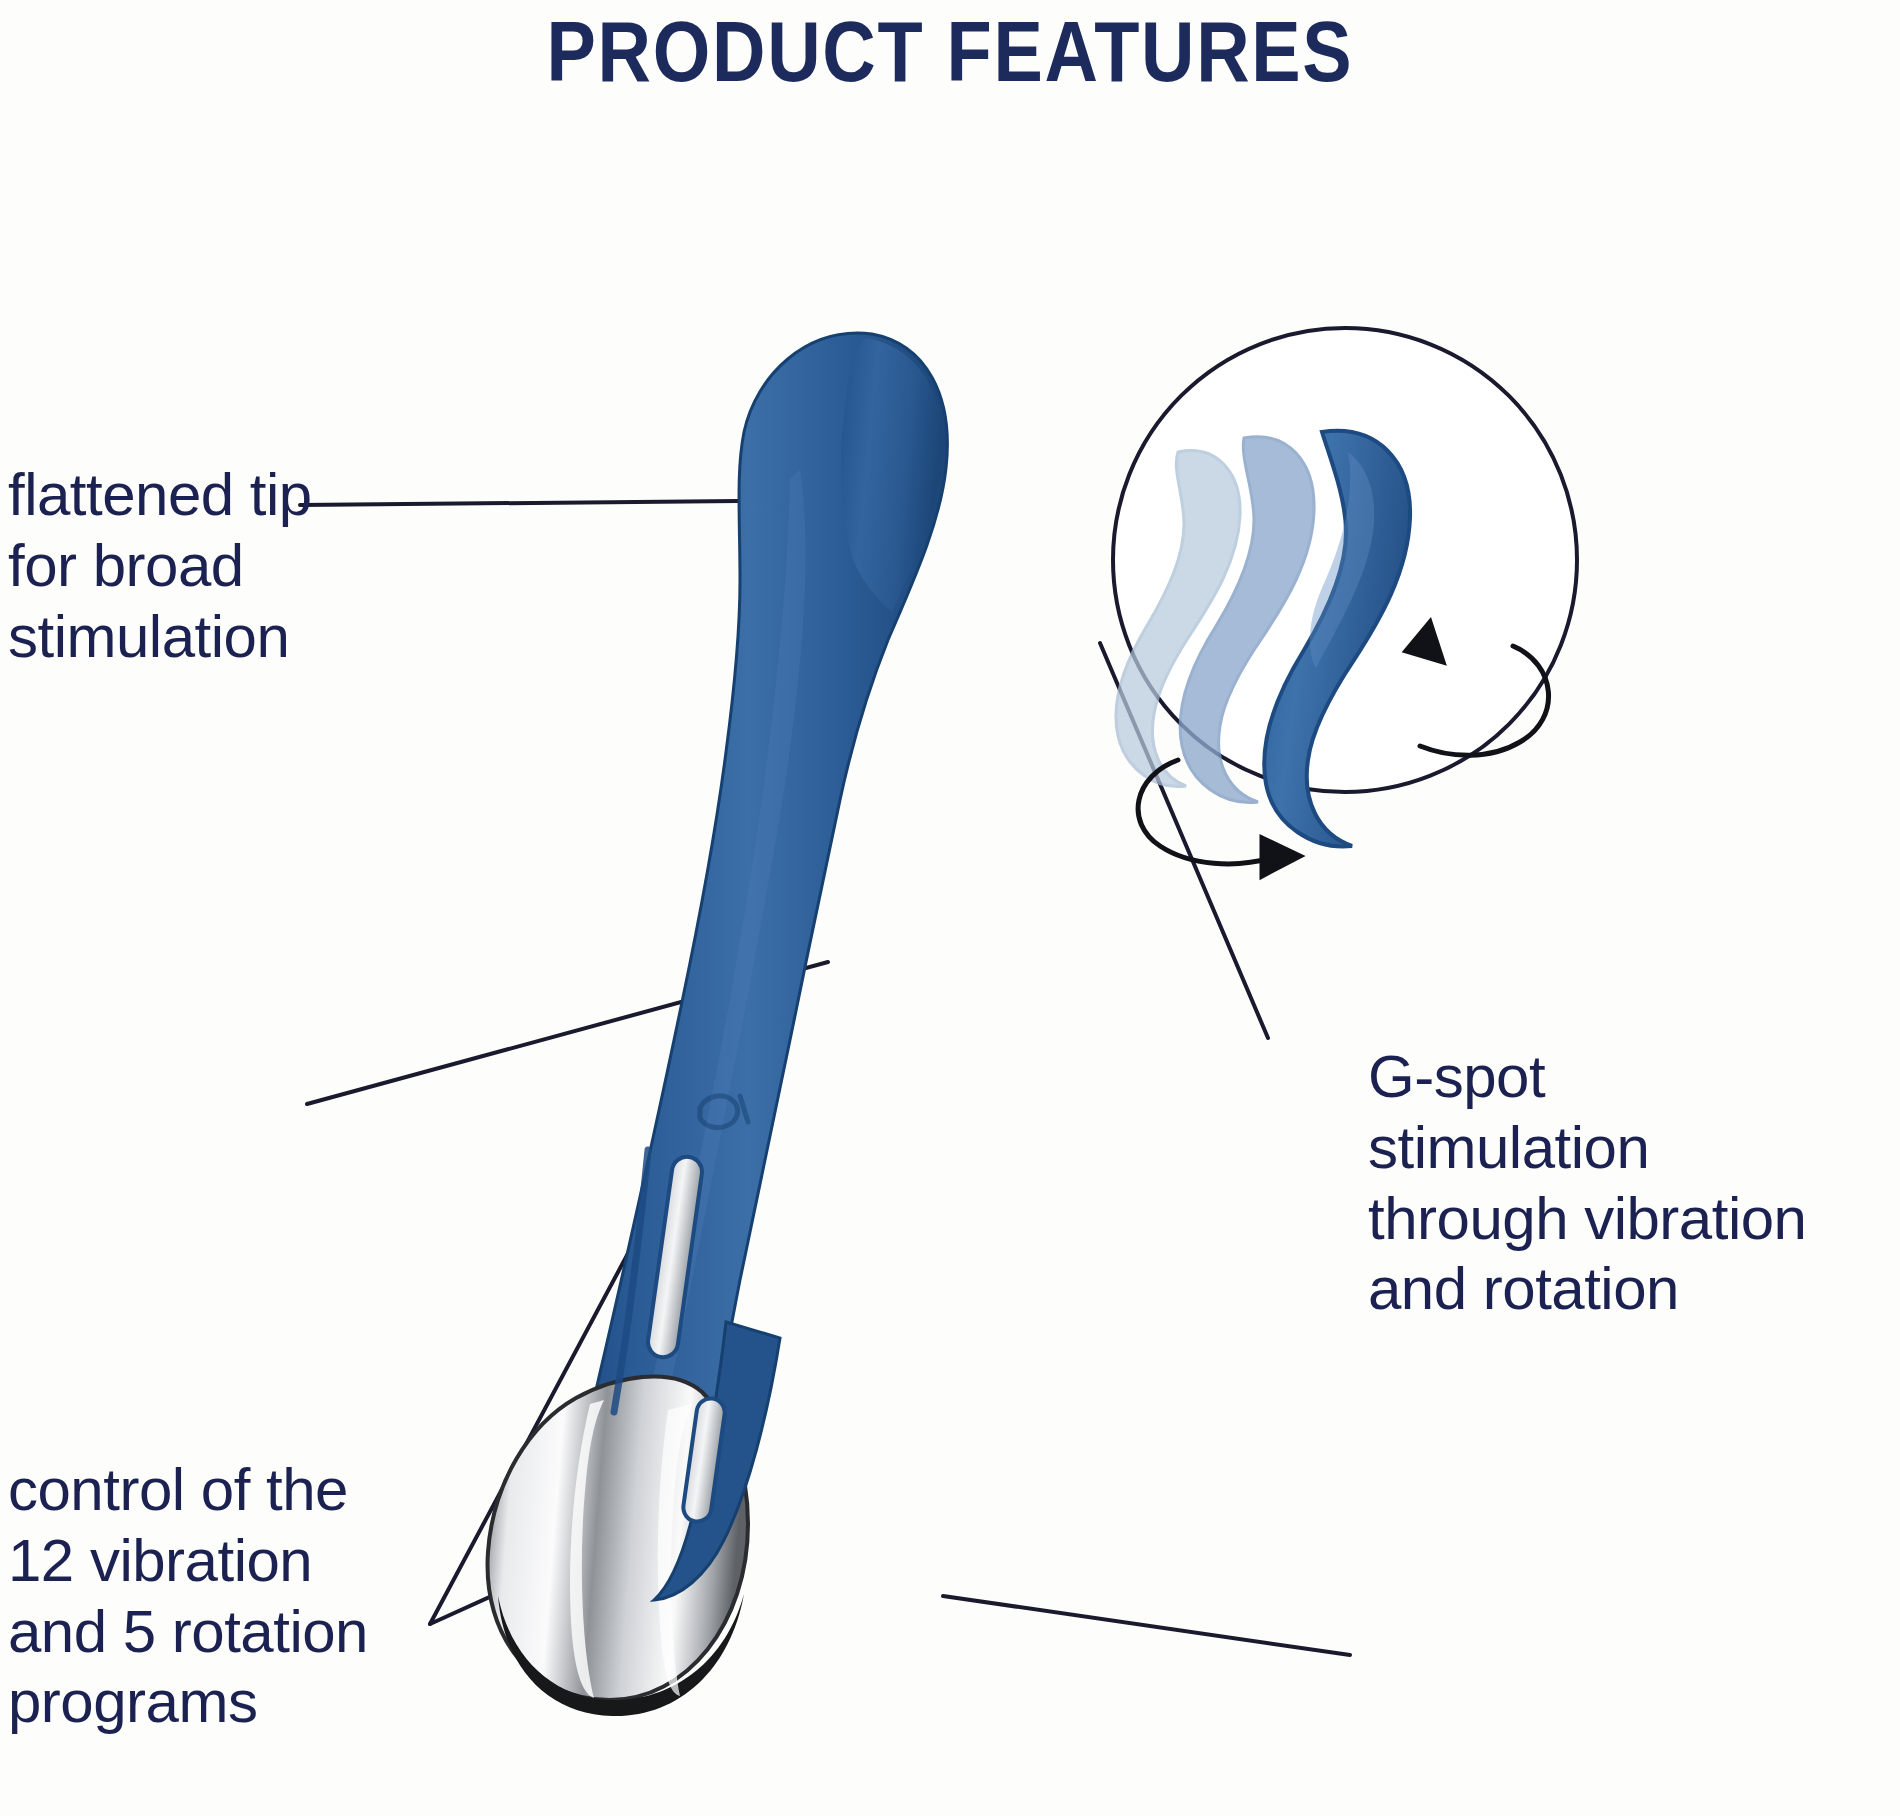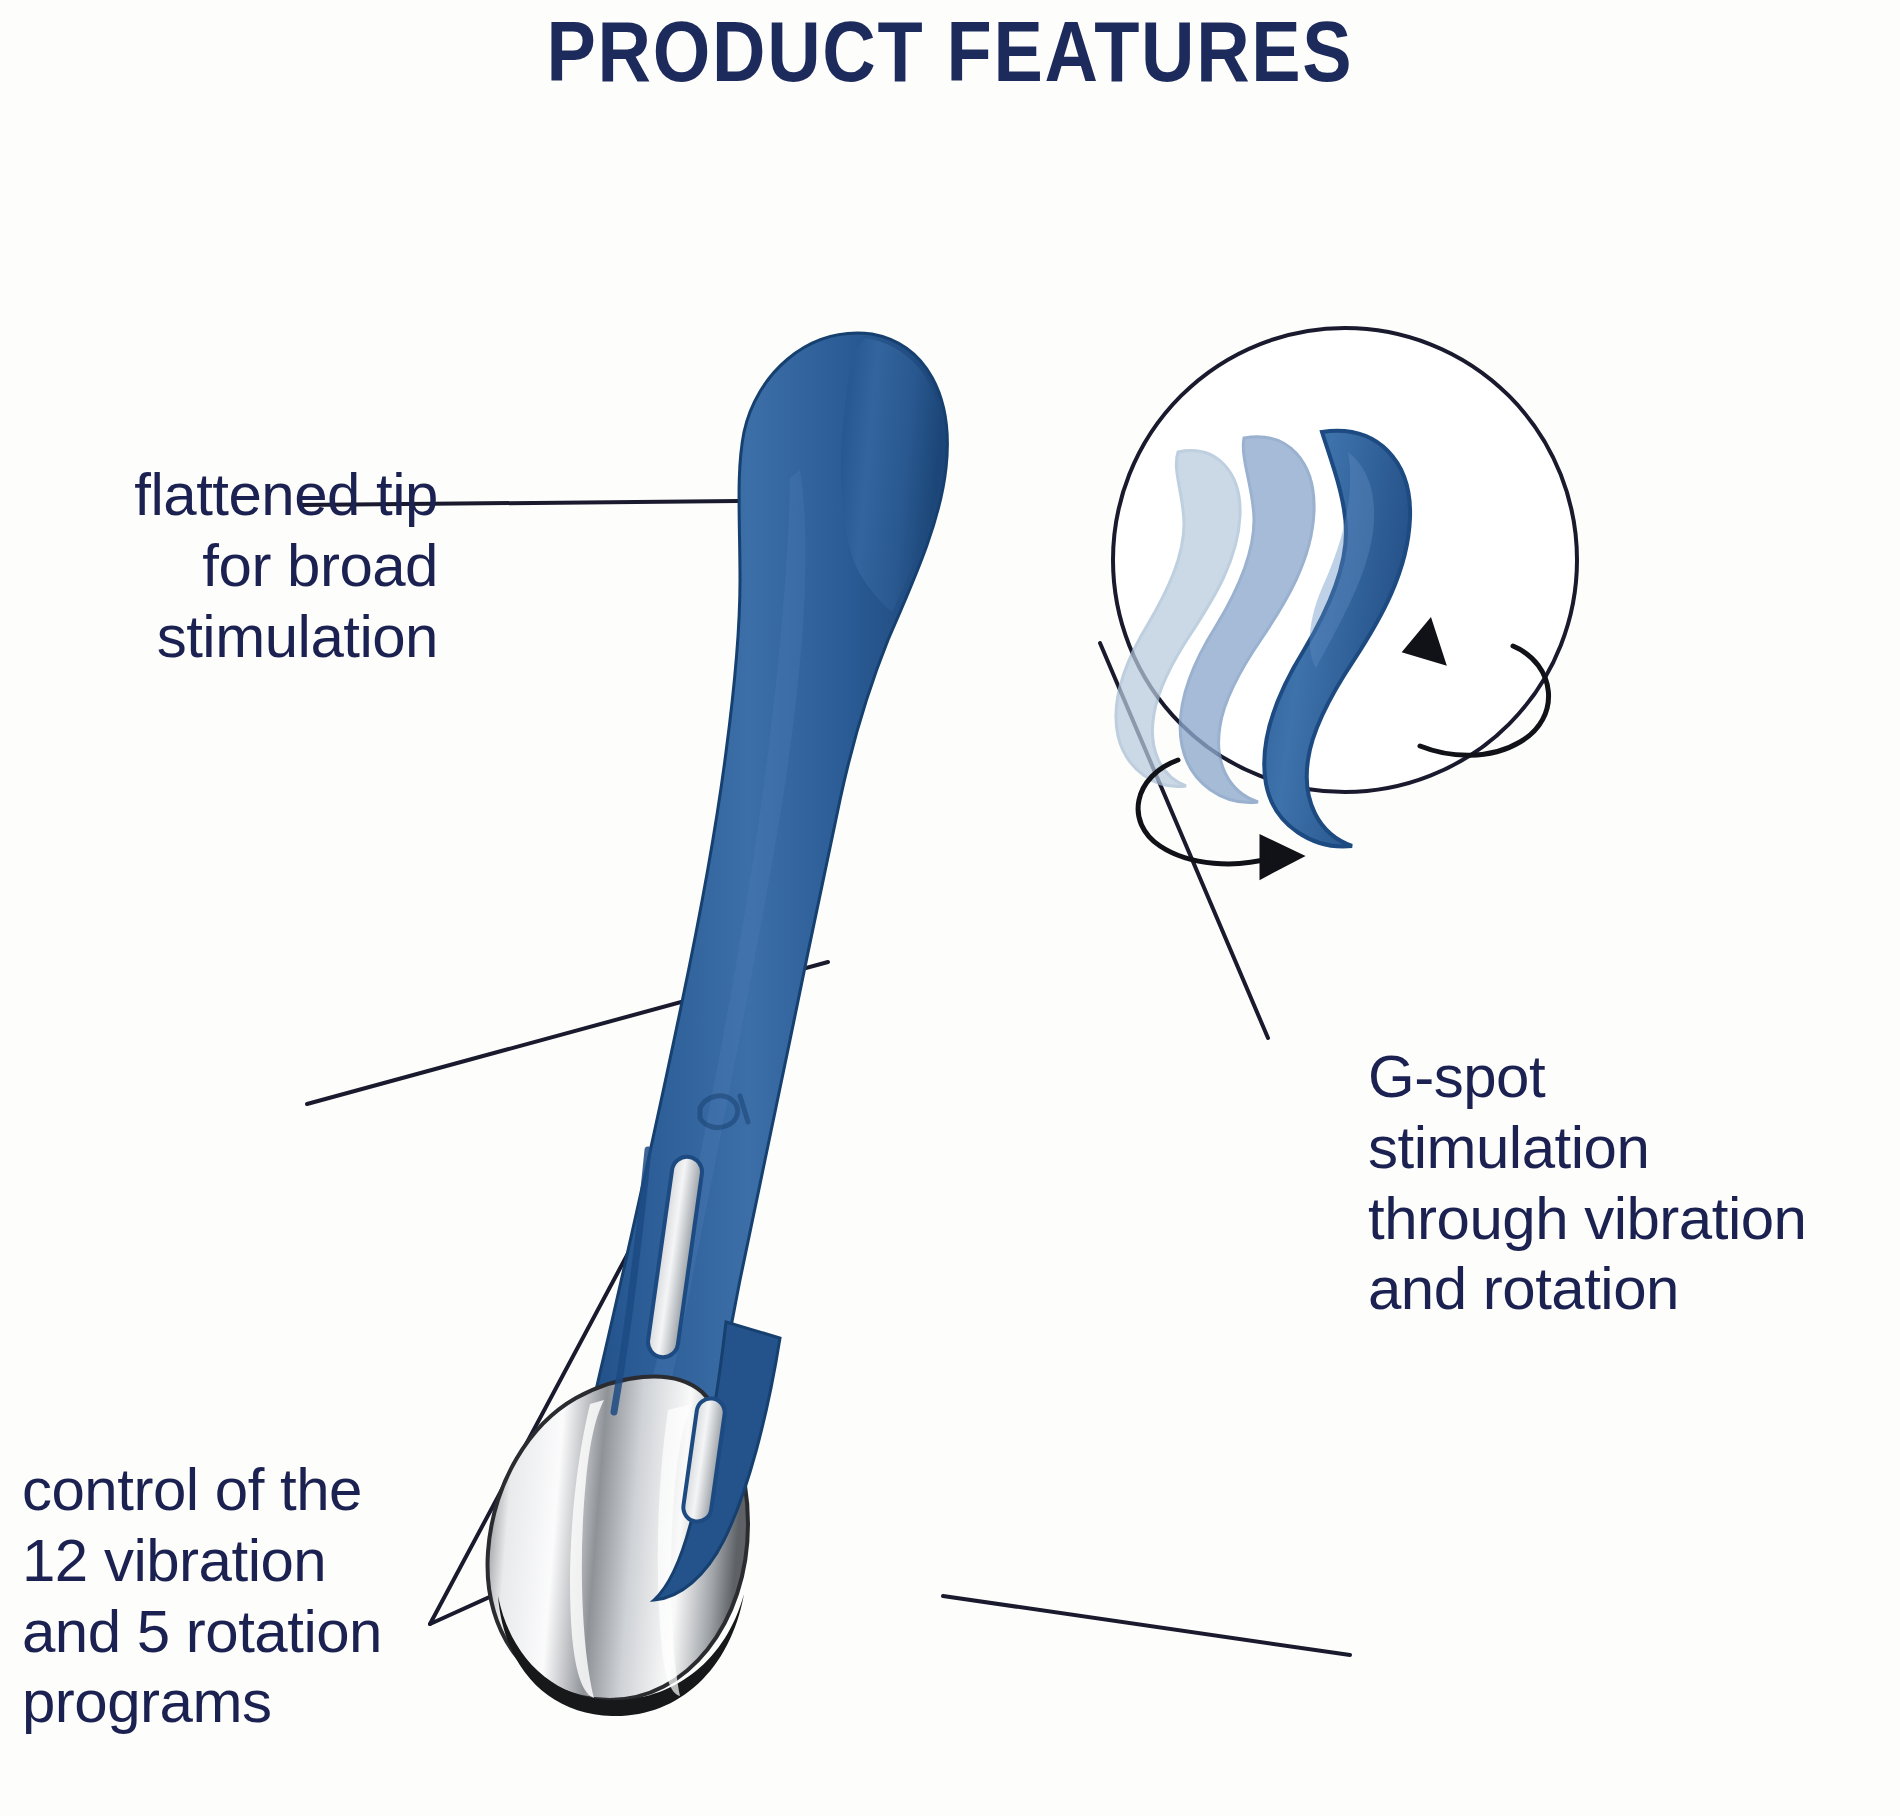--- a/index.html
+++ b/index.html
@@ -36,23 +36,23 @@
   
   .callout {
     position: absolute;
     color: #1b2150;
     font-size: 60px;
     line-height: 1.18;
     font-weight: 500;
     letter-spacing: -0.5px;
     white-space: pre-line;
   }
-  #callout-tip      { left: 8px;    top: 460px;  width: 430px; text-align: right; }
+  #callout-tip      { left: 8px;    top: 460px;  width: 430px; }
   #callout-silicone { left: 8px;    top: 955px;  width: 430px; }
-  #callout-control  { left: 8px;    top: 1455px; width: 480px; margin-left: 14px; }
+  #callout-control  { left: 8px;    top: 1455px; width: 480px; }
   #callout-gspot    { left: 1368px; top: 1042px; width: 540px; }
   #callout-magnetic { left: 1368px; top: 1532px; width: 520px; }
 
   
   #art {
     position: absolute;
     left: 0;
     top: 0;
     width: 1900px;
     height: 1816px;

